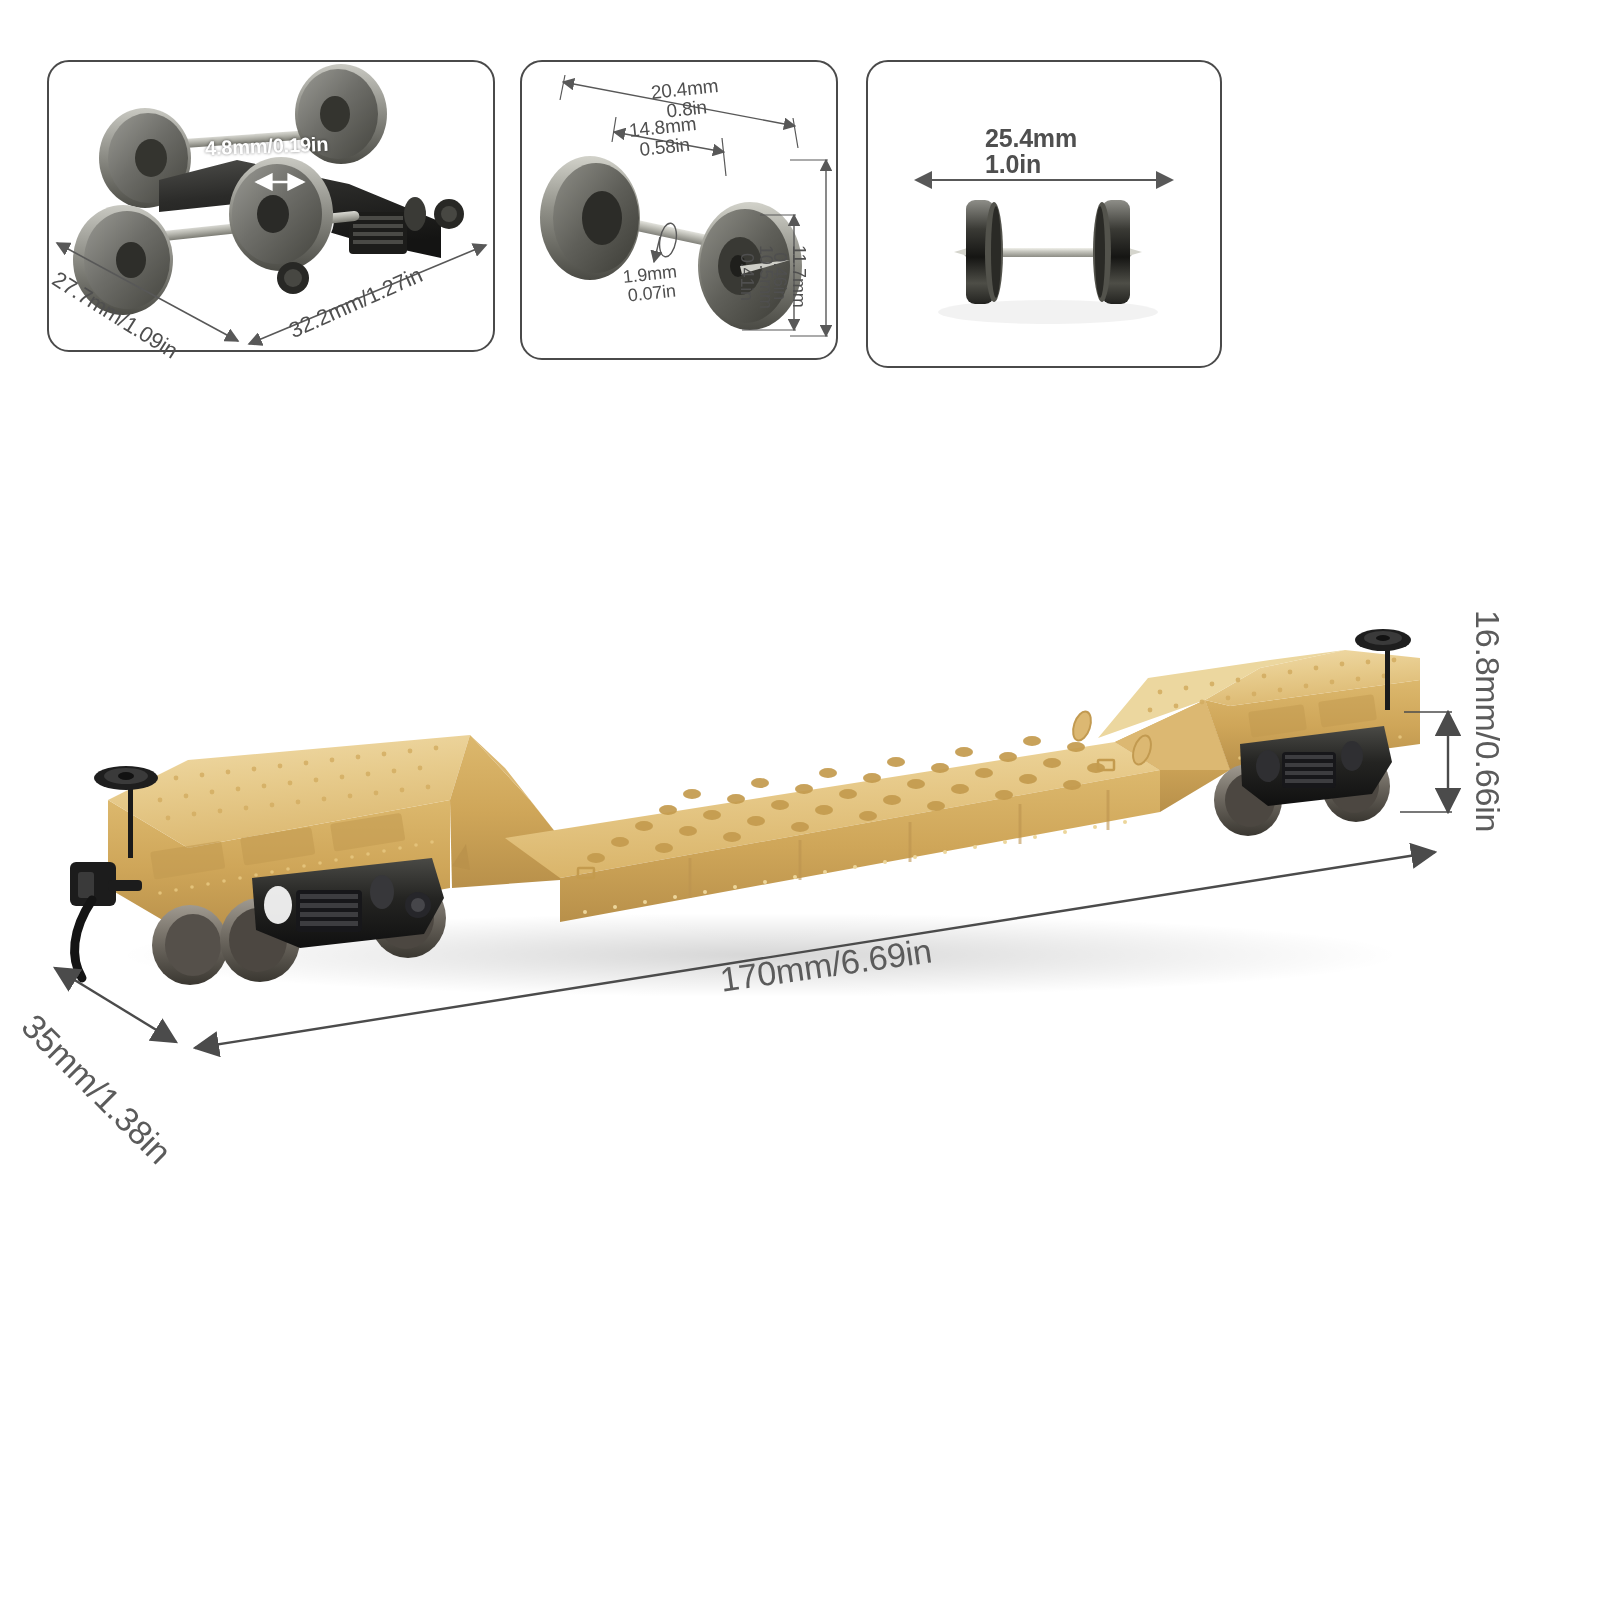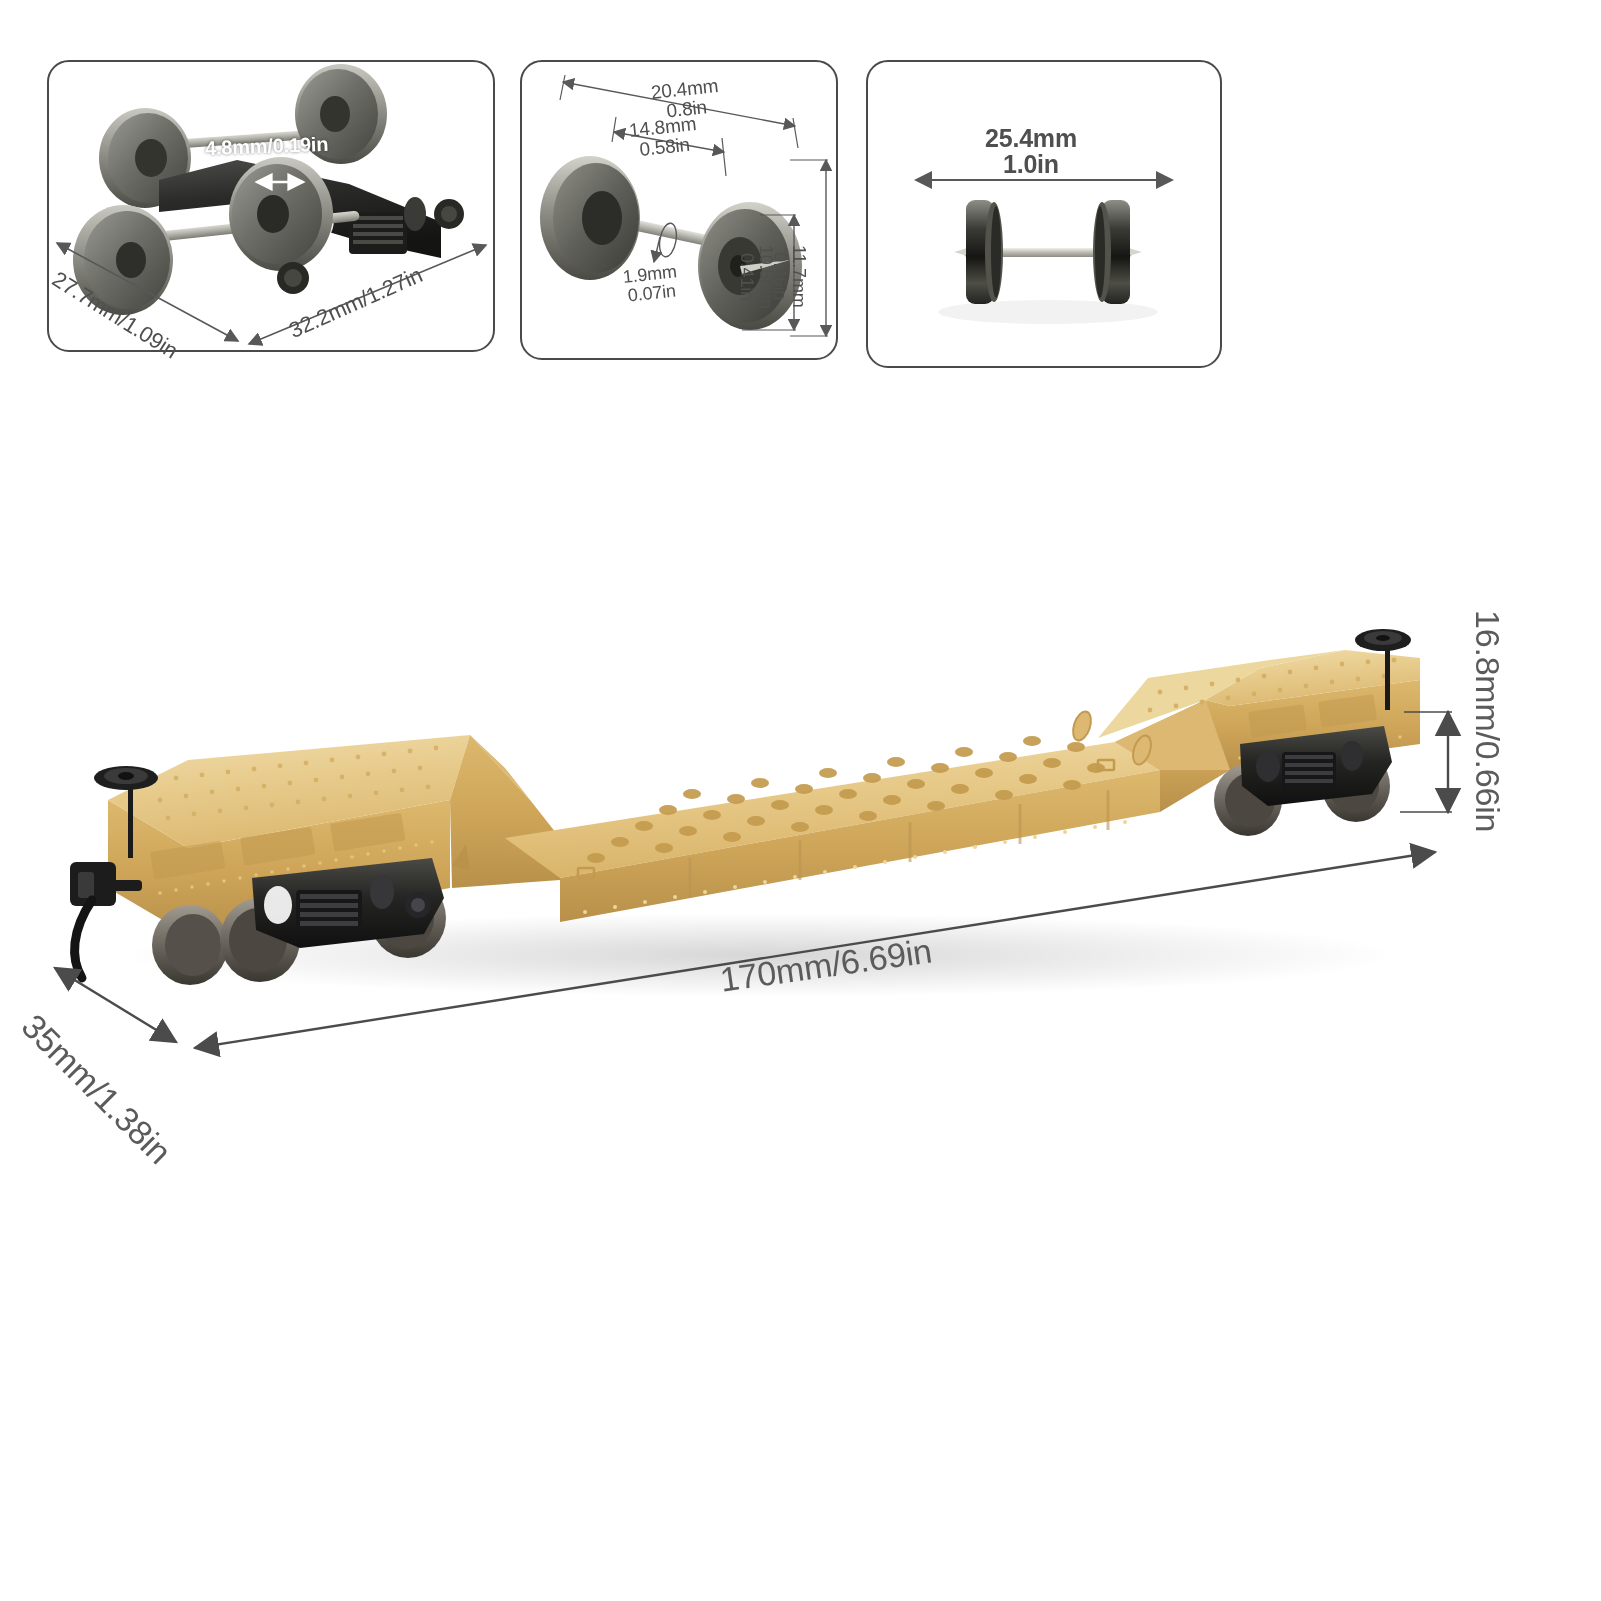--- a/index.html
+++ b/index.html
@@ -289,21 +289,21 @@
 
         <ellipse cx="180" cy="250" rx="110" ry="12" fill="#000" opacity="0.05"></ellipse>
       </svg>
     </div>
   </div>
 
   <svg class="overlay">
     <line x1="916" y1="180" x2="1172" y2="180" stroke="#585858" stroke-width="2" marker-start="url(#gar)" marker-end="url(#ga)"></line>
   </svg>
 
-  <div class="dim bold" style="left:985px;top:125px;font-size:25px;text-align:center;">
+  <div class="dim bold" style="left:985px;top:125px;font-size:25px;">
     <div>25.4mm</div>
     <div>1.0in</div>
   </div>
 
   <svg class="overlay" viewBox="0 0 1601 1601">
     <defs>
       <linearGradient id="deckTop" x1="0" y1="0" x2="0.2" y2="1">
         <stop offset="0%" stop-color="#efd9a2"></stop>
         <stop offset="45%" stop-color="#e6c887"></stop>
         <stop offset="100%" stop-color="#d9b469"></stop>

